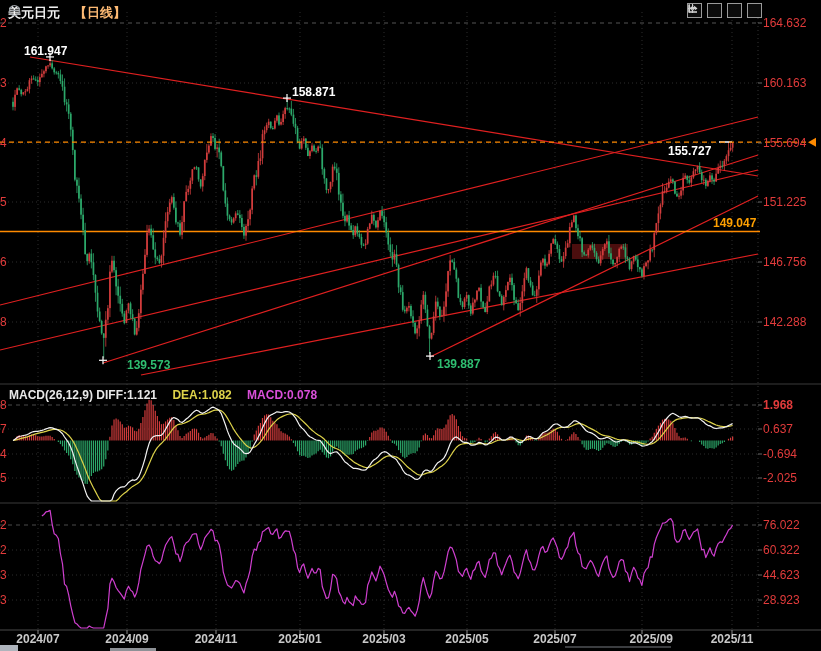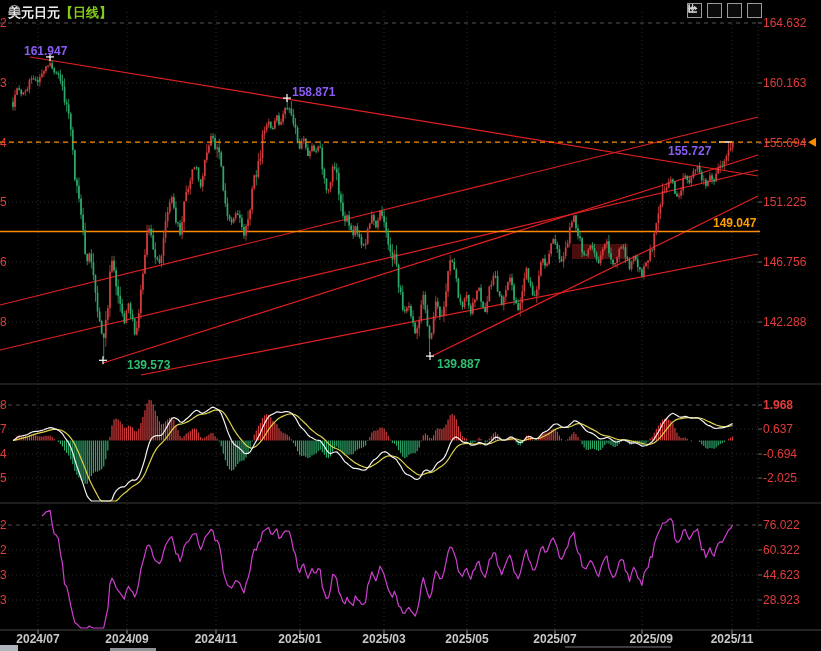--- a/index.html
+++ b/index.html
@@ -1,27 +1,27 @@
 <!DOCTYPE html>
 <html><head>
 <meta charset="utf-8">
 <style>
   html,body{margin:0;padding:0;background:#000;}
   .stage{position:relative;width:821px;height:651px;background:#000;overflow:hidden;
          font-family:"Liberation Sans",sans-serif;}
   .stage svg{position:absolute;left:0;top:0;}
-  .red{color:#8b5cf6;}
+  .red{color:#ffffff;}
   .green{color:#2fbf71;}
   .orange{color:#ffa000;}
   .white{color:#e8e8e8;}
   .yellow{color:#ddd24a;}
   .magenta{color:#d94fd9;}
   .title-bar{position:absolute;left:8px;top:4px;font-size:13px;font-weight:bold;}
   .title-bar .sym{color:#f0f0f0;}
-  .title-bar .per{color:#84cc16;}
+  .title-bar .per{color:#fdba74;margin-left:14px;}
   .collapse-btn{display:inline-block;vertical-align:-2px;margin-left:4px;cursor:pointer;}
   .toolbar{position:absolute;top:3px;left:687px;display:flex;gap:5px;}
   .tool-btn{width:13px;height:13px;border:1px solid #9a9a9a;background:#0b0b0b;
             display:flex;align-items:center;justify-content:center;cursor:pointer;}
   .hdr{position:absolute;font-size:12px;font-weight:bold;}
   .hdr span{margin-right:12px;}
   .axis-lbl{position:absolute;font-size:12px;color:#e23b3b;}
   .x-lbl{position:absolute;font-size:12px;font-weight:bold;color:#c9c9c9;text-align:center;width:62px;}
   .clip-digit{position:absolute;left:0;width:9px;font-size:12px;color:#e23b3b;overflow:hidden;}
   .watermark{position:absolute;left:688px;top:595px;font-size:33px;font-weight:bold;
@@ -1217,20 +1217,25 @@
       <div class="x-lbl" style="left:96px;top:632px;">2024/09</div>
       <div class="x-lbl" style="left:185px;top:632px;">2024/11</div>
       <div class="x-lbl" style="left:269px;top:632px;">2025/01</div>
       <div class="x-lbl" style="left:353px;top:632px;">2025/03</div>
       <div class="x-lbl" style="left:436px;top:632px;">2025/05</div>
       <div class="x-lbl" style="left:524px;top:632px;">2025/07</div>
       <div class="x-lbl" style="left:611px;top:632px;text-align:right;">2025/09</div>
       <div class="x-lbl" style="left:701px;top:632px;">2025/11</div>
     </div>
 
+  <div class="hdr" style="left:9px;top:388px;">
+    <span class="white">MACD(26,12,9) DIFF:1.121</span>
+    <span class="yellow">DEA:1.082</span>
+    <span class="magenta">MACD:0.078</span>
+  </div>
 
 
   <div class="annot red" style="left:24px;top:44px;">161.947</div>
   <div class="annot red" style="left:292px;top:85px;">158.871</div>
   <div class="annot red" style="left:668px;top:144px;">155.727</div>
   <div class="annot green" style="left:127px;top:358px;">139.573</div>
   <div class="annot green" style="left:437px;top:357px;">139.887</div>
   <div class="annot orange" style="left:713px;top:216px;">149.047</div>
 
 </div>

